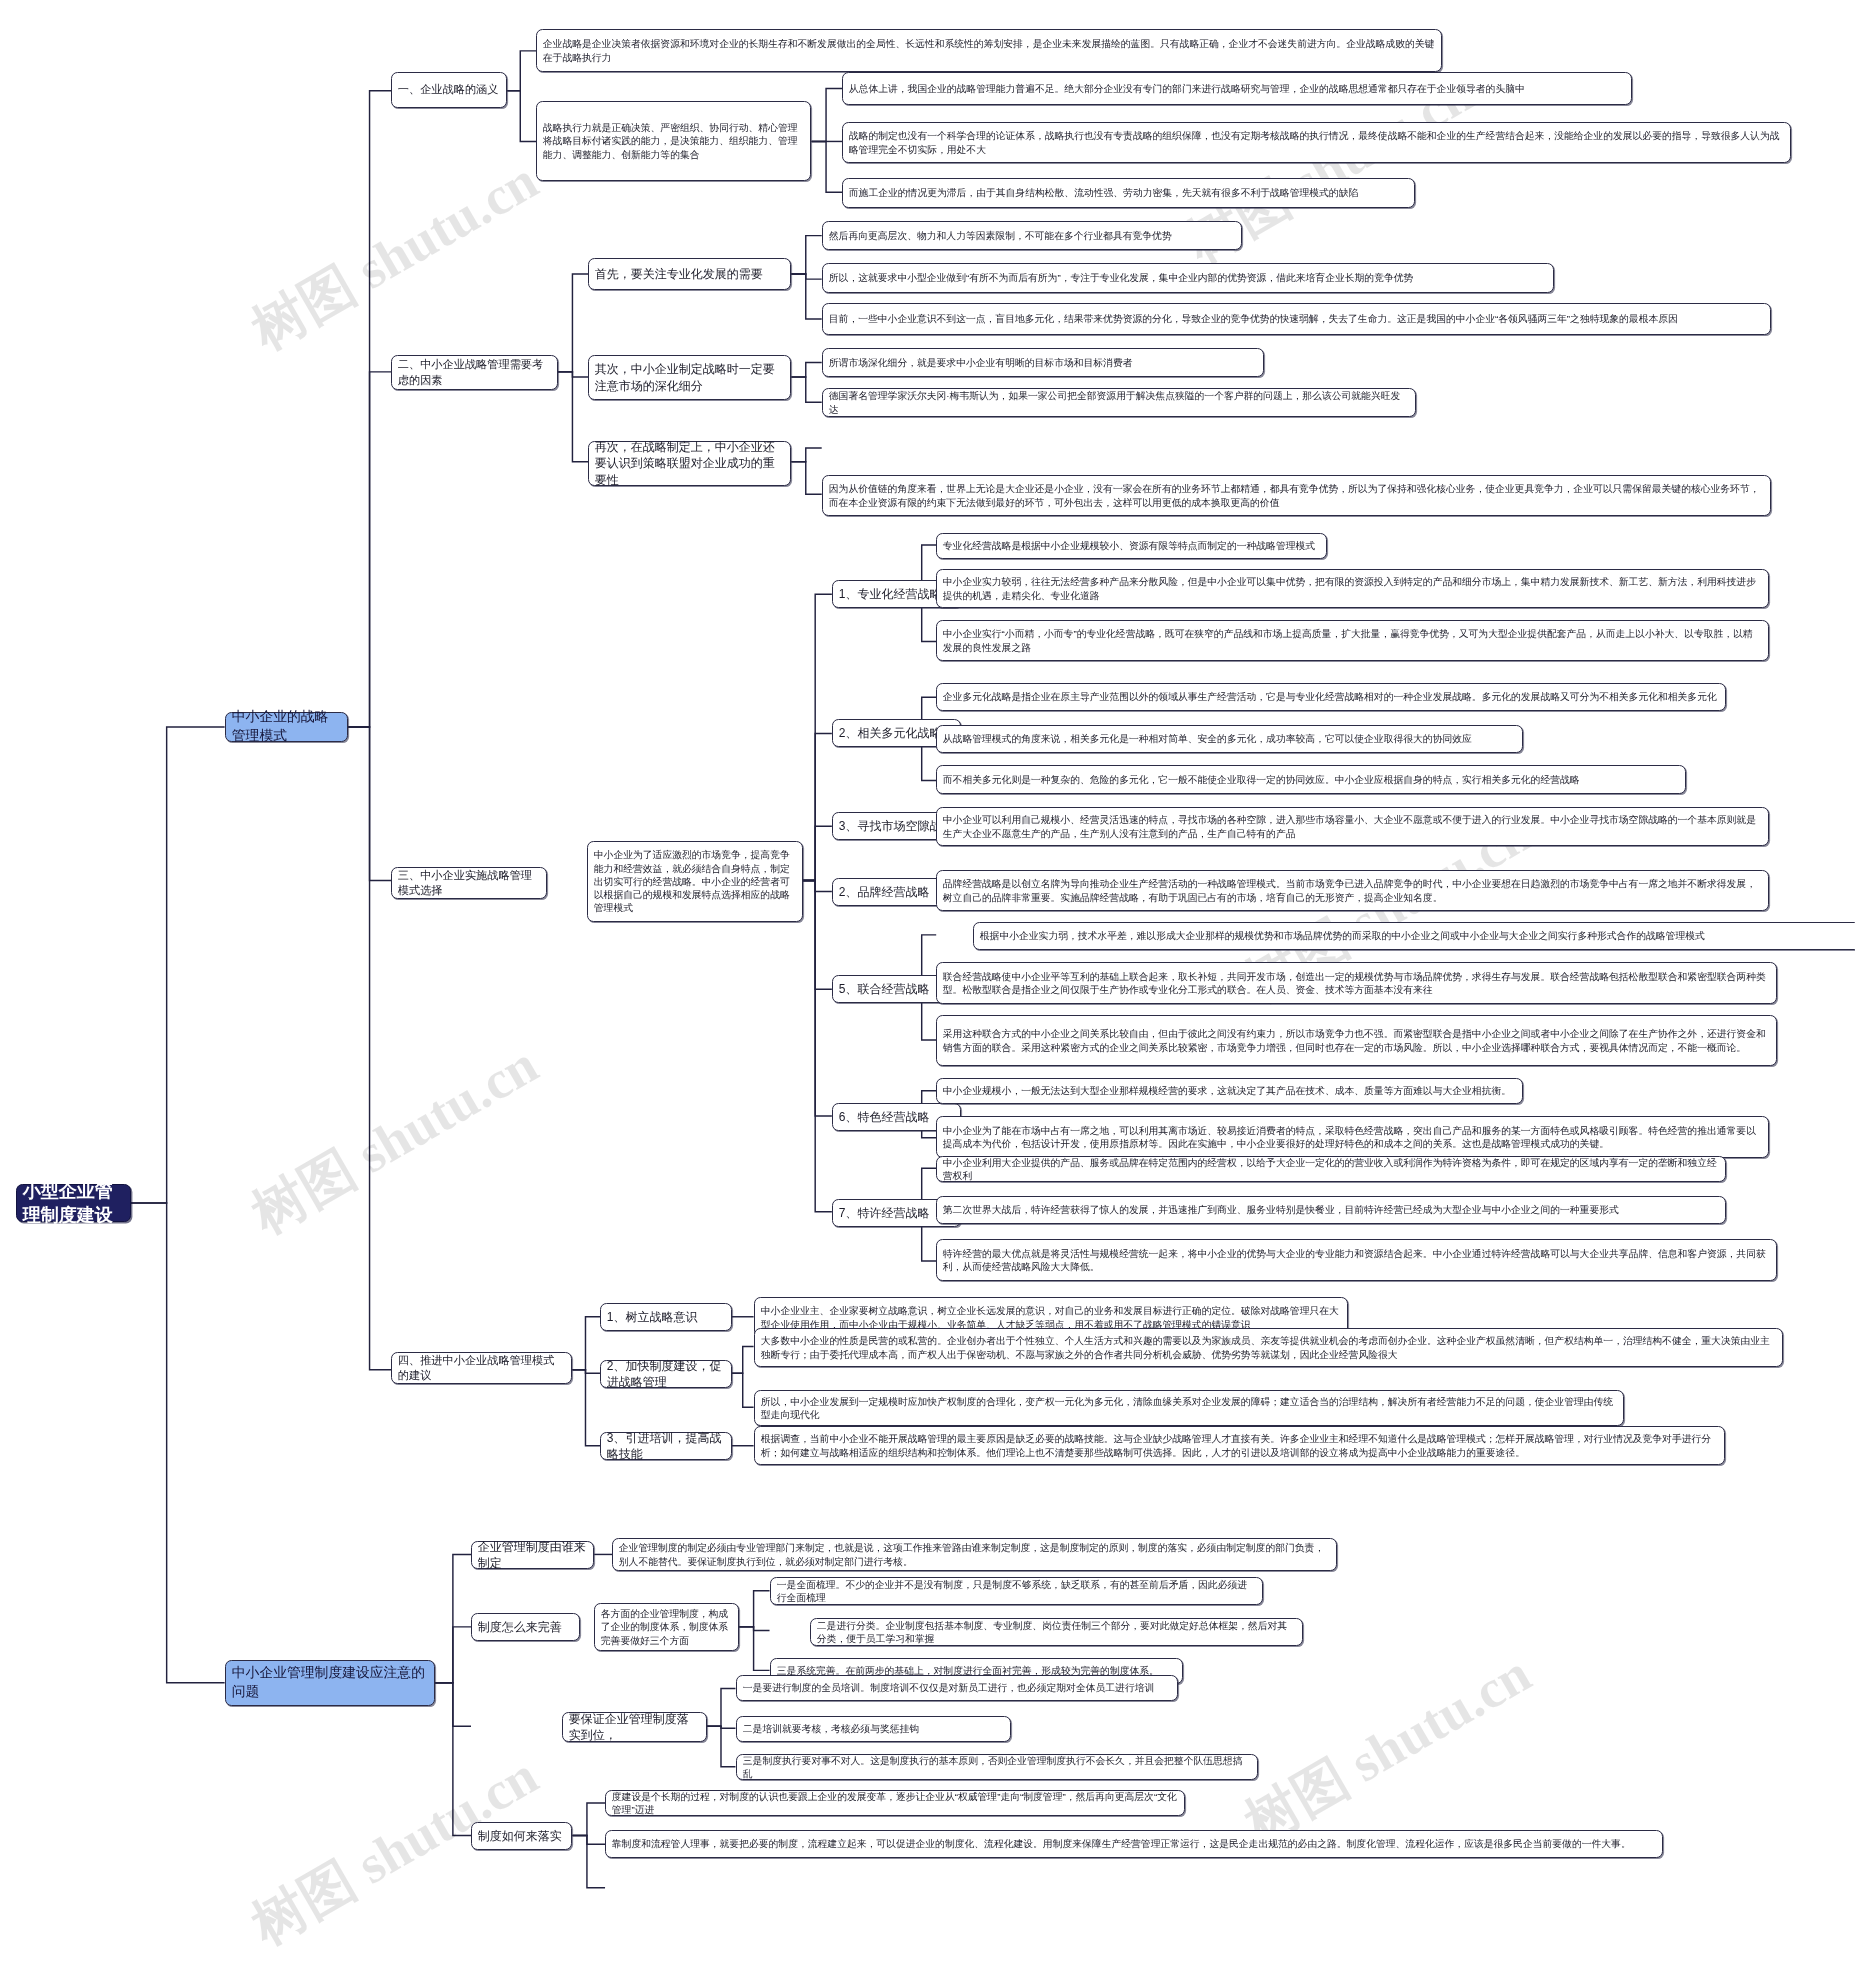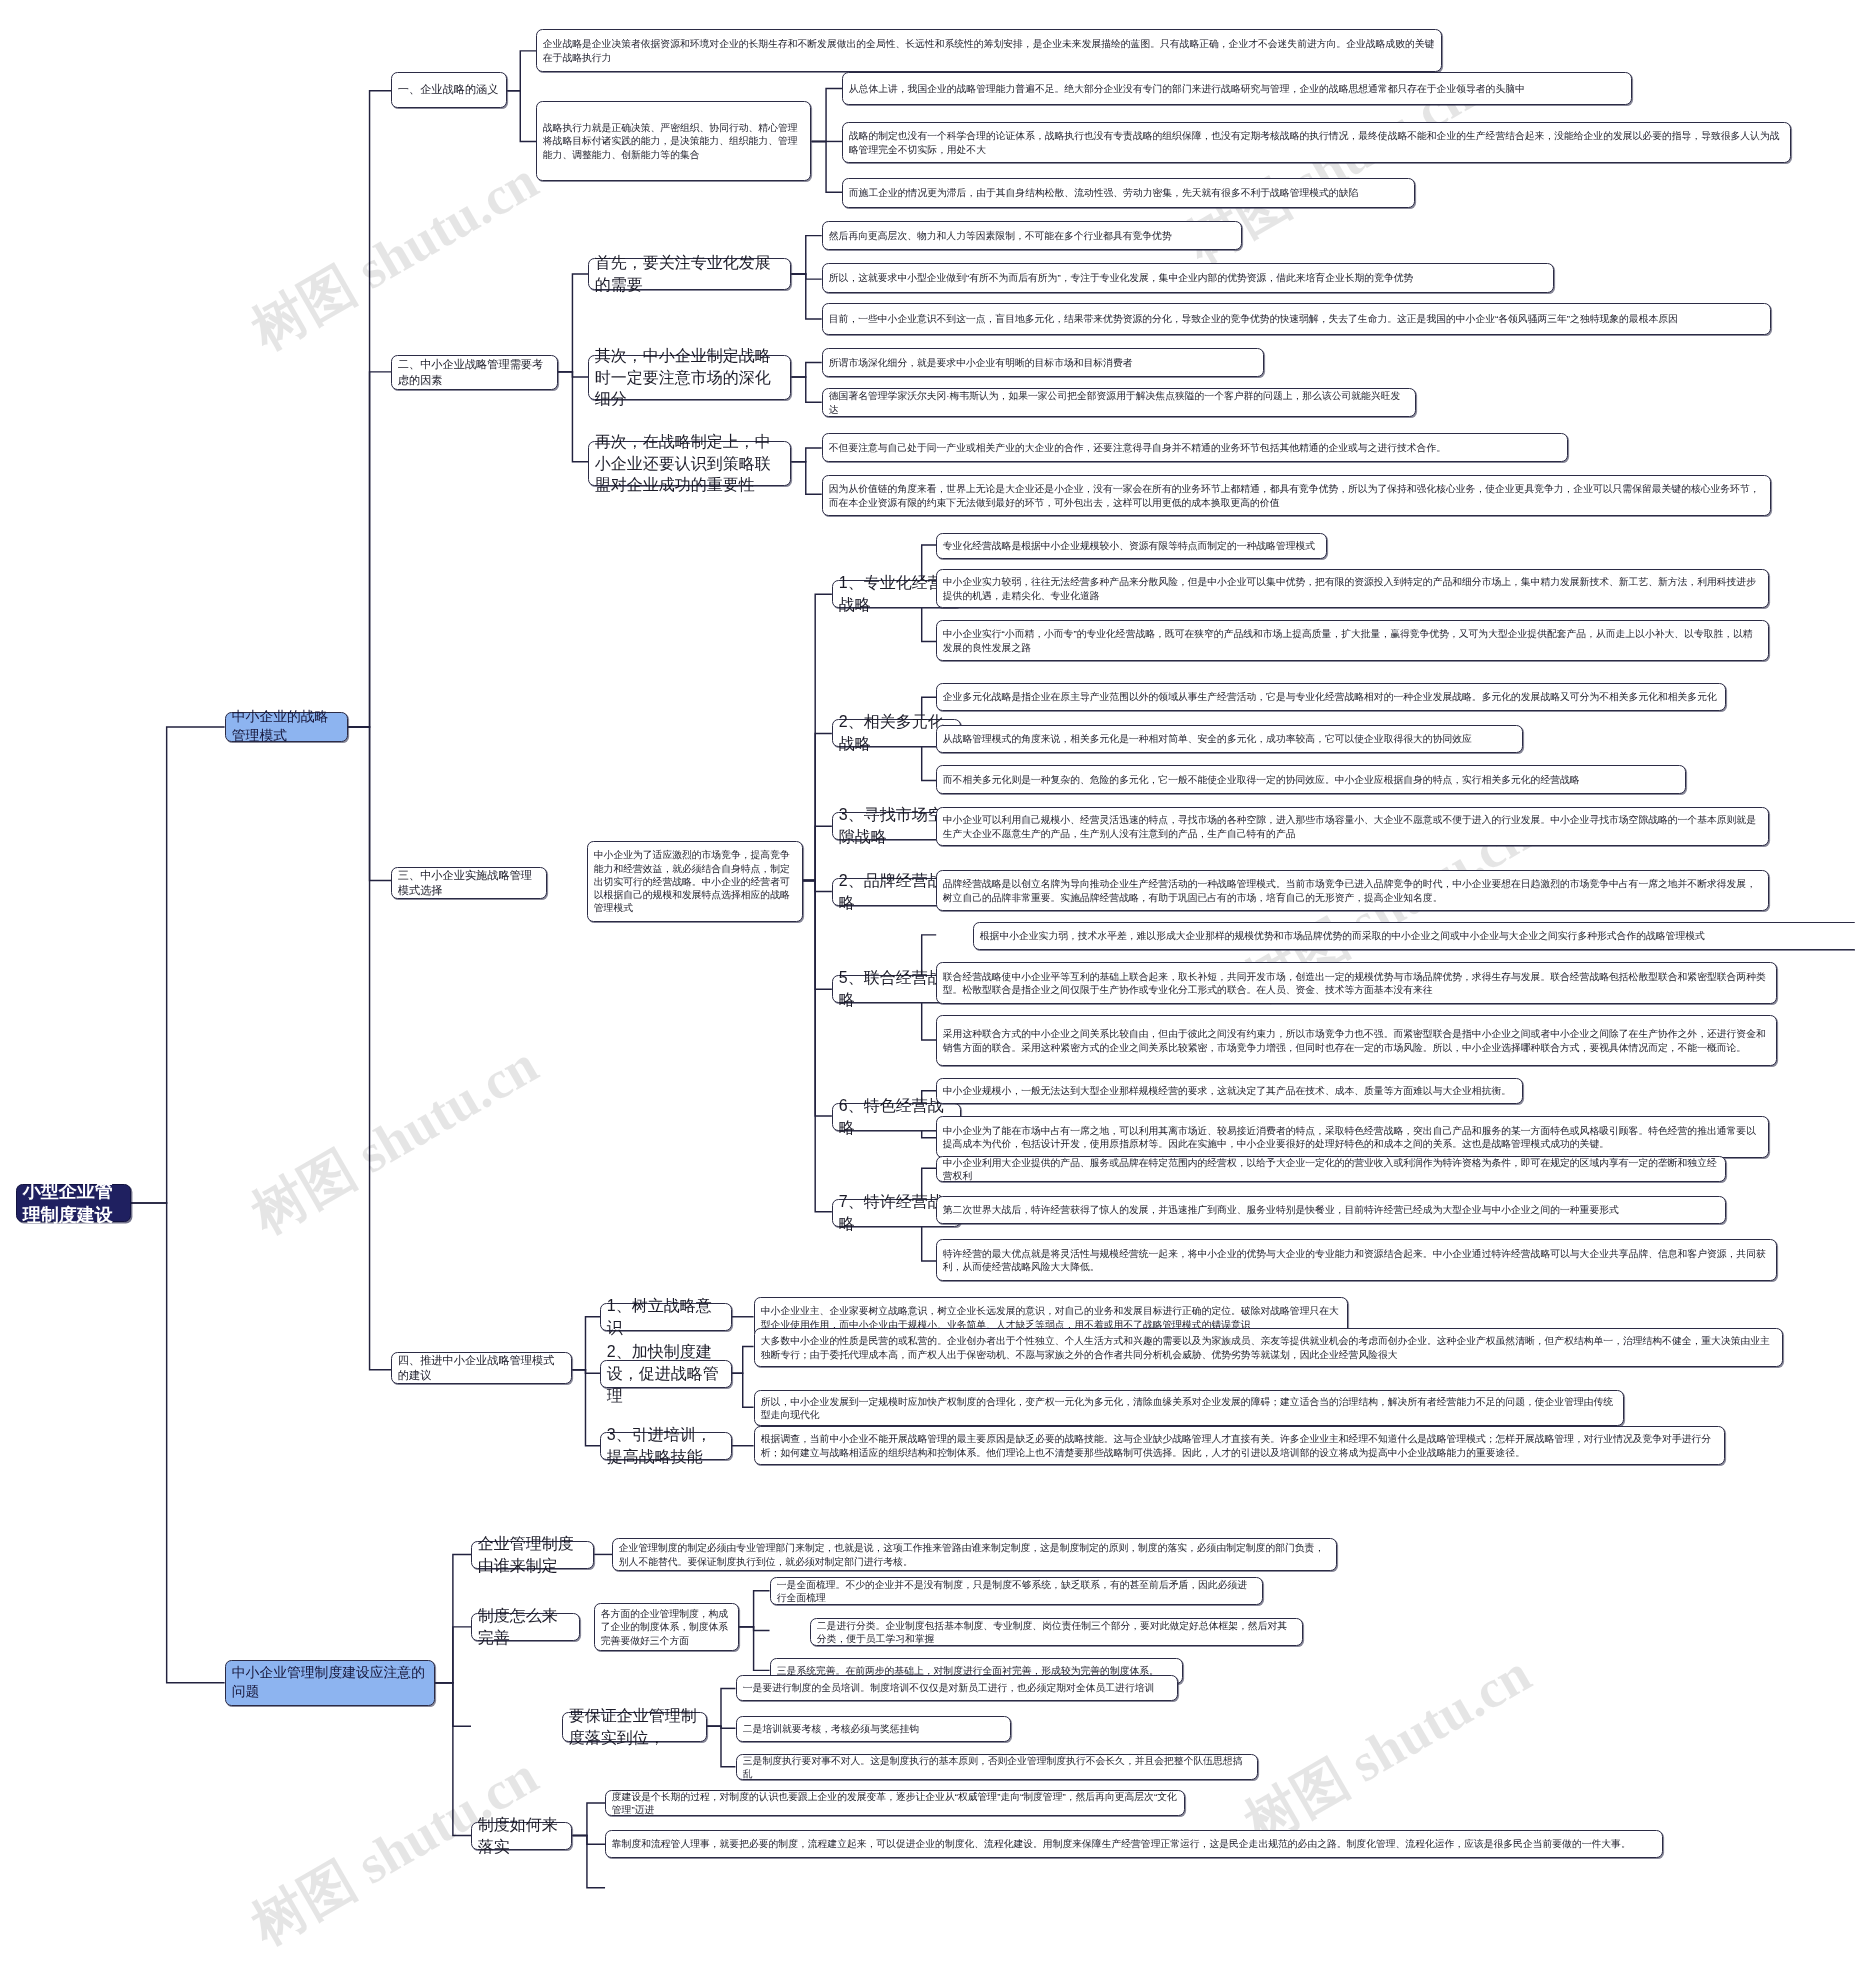--- a/index.html
+++ b/index.html
@@ -19,21 +19,21 @@
   .node.root{
     background:#1f2060;border-color:#12133f;color:#fff;
     font-size:18px;font-weight:600;justify-content:center;
     box-shadow:1.4px 1.4px 0 rgba(20,20,60,.6);
   }
   .node.l1{
     background:#8db4f0;border-color:#2b2b45;color:#16163a;
     font-size:13.8px;font-weight:500;
   }
   .node.l2{font-size:11.2px;}
-  .node.l3{font-size:16px;}
+  .node.l3{font-size:12px;}
   .node.leaf{font-size:9.8px;}
   .wm{
     position:absolute;color:rgba(0,0,0,.10);font-weight:700;
     font-family:"Liberation Serif","DejaVu Serif",serif;
     transform:rotate(-30deg);transform-origin:left top;
     white-space:nowrap;pointer-events:none;user-select:none;
   }
 </style>
 </head>
 <body>
@@ -157,21 +157,20 @@
   <div class="node l3" style="left:588px;top:258px;width:203px;height:32px;">首先，要关注专业化发展的需要</div>
   <div class="node leaf" style="left:822px;top:221px;width:420px;height:29px;">然后再向更高层次、物力和人力等因素限制，不可能在多个行业都具有竞争优势</div>
   <div class="node leaf" style="left:822px;top:263px;width:732px;height:30px;">所以，这就要求中小型企业做到“有所不为而后有所为”，专注于专业化发展，集中企业内部的优势资源，借此来培育企业长期的竞争优势</div>
   <div class="node leaf" style="left:822px;top:303px;width:949px;height:32px;">目前，一些中小企业意识不到这一点，盲目地多元化，结果带来优势资源的分化，导致企业的竞争优势的快速弱解，失去了生命力。这正是我国的中小企业“各领风骚两三年”之独特现象的最根本原因</div>
 
   <div class="node l3" style="left:588px;top:355px;width:203px;height:45px;">其次，中小企业制定战略时一定要注意市场的深化细分</div>
   <div class="node leaf" style="left:822px;top:348px;width:442px;height:29px;">所谓市场深化细分，就是要求中小企业有明晰的目标市场和目标消费者</div>
   <div class="node leaf" style="left:822px;top:388px;width:594px;height:29px;">德国著名管理学家沃尔夫冈·梅韦斯认为，如果一家公司把全部资源用于解决焦点狭隘的一个客户群的问题上，那么该公司就能兴旺发达</div>
 
   <div class="node l3" style="left:588px;top:441px;width:203px;height:45px;">再次，在战略制定上，中小企业还要认识到策略联盟对企业成功的重要性</div>
-  <div class="node leaf" style="left:822px;top:433px;width:746px;height:29px;">不但要注意与自己处于同一产业或相关产业的大企业的合作，还要注意得寻自身并不精通的业务环节包括其他精通的企业或与之进行技术合作。</div>
   <div class="node leaf" style="left:822px;top:475px;width:949px;height:41px;">因为从价值链的角度来看，世界上无论是大企业还是小企业，没有一家会在所有的业务环节上都精通，都具有竞争优势，所以为了保持和强化核心业务，使企业更具竞争力，企业可以只需保留最关键的核心业务环节，而在本企业资源有限的约束下无法做到最好的环节，可外包出去，这样可以用更低的成本换取更高的价值</div>
 
   <div class="node l2" style="left:391px;top:867px;width:156px;height:32px;">三、中小企业实施战略管理模式选择</div>
   <div class="node leaf" style="left:587px;top:841px;width:216px;height:81px;">中小企业为了适应激烈的市场竞争，提高竞争能力和经营效益，就必须结合自身特点，制定出切实可行的经营战略。中小企业的经营者可以根据自己的规模和发展特点选择相应的战略管理模式</div>
 
   <div class="node l3" style="left:832px;top:580px;width:129px;height:27.5px;">1、专业化经营战略</div>
   <div class="node leaf" style="left:936px;top:533px;width:391px;height:26px;">专业化经营战略是根据中小企业规模较小、资源有限等特点而制定的一种战略管理模式</div>
   <div class="node leaf" style="left:936px;top:569px;width:833px;height:39px;">中小企业实力较弱，往往无法经营多种产品来分散风险，但是中小企业可以集中优势，把有限的资源投入到特定的产品和细分市场上，集中精力发展新技术、新工艺、新方法，利用科技进步提供的机遇，走精尖化、专业化道路</div>
   <div class="node leaf" style="left:936px;top:620px;width:833px;height:41px;">中小企业实行“小而精，小而专”的专业化经营战略，既可在狭窄的产品线和市场上提高质量，扩大批量，赢得竞争优势，又可为大型企业提供配套产品，从而走上以小补大、以专取胜，以精发展的良性发展之路</div>
 

